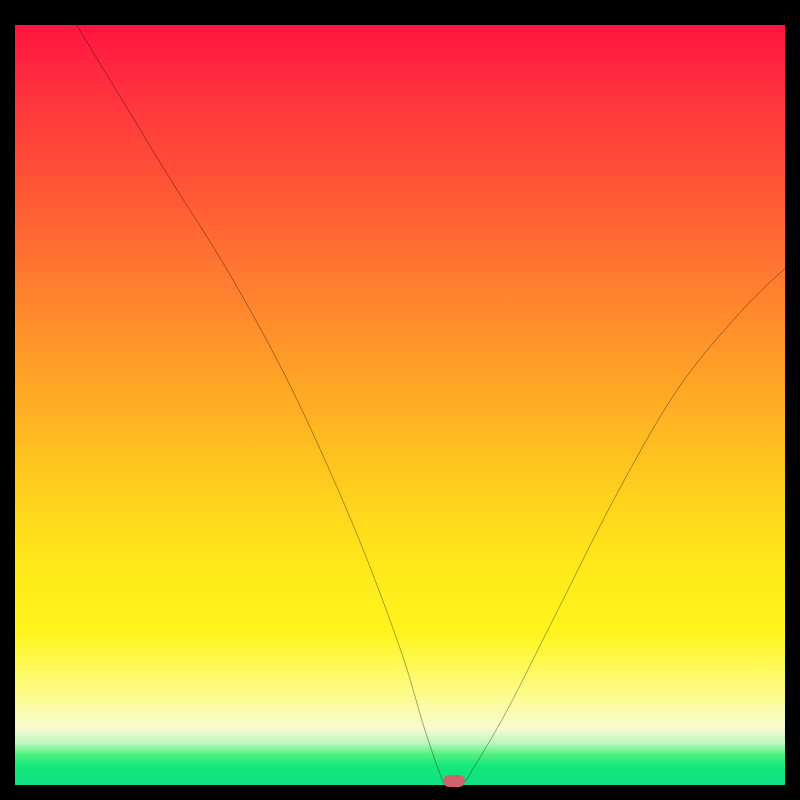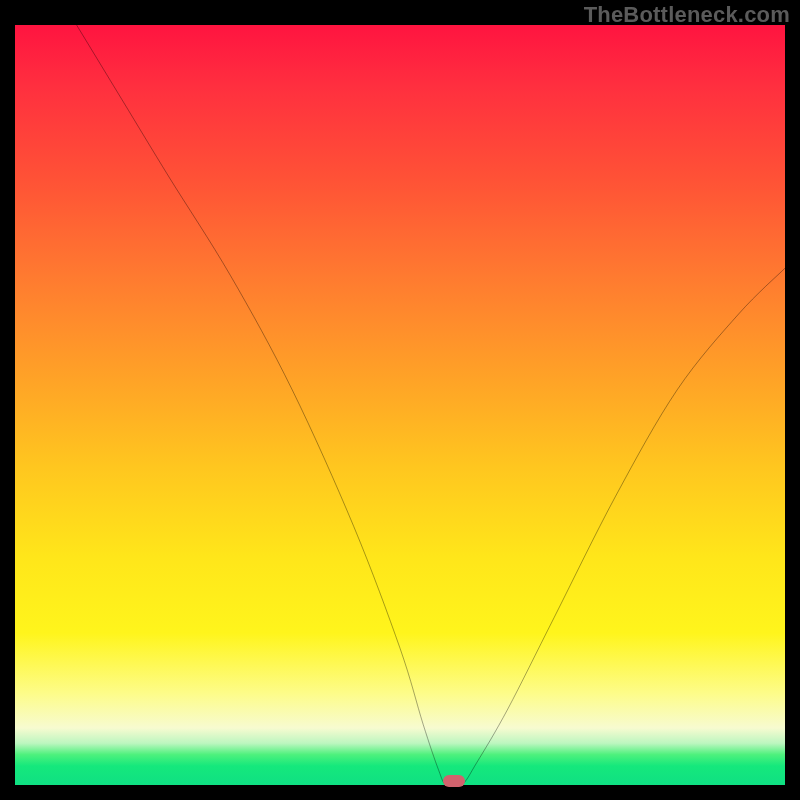--- a/index.html
+++ b/index.html
@@ -70,21 +70,20 @@
     border-radius: 6px;
     transform: translate(-50%, -50%);
     z-index: 3;
   }
 </style>
 </head>
 <body>
 
 <div class="frame">
 
-  <div class="watermark">TheBottleneck.com</div>
 
   <div class="plot">
     <div class="gradient"></div>
 
     <svg class="curve" viewBox="0 0 100 100" preserveAspectRatio="none">
       <path id="curve-path" fill="none" stroke="#000" stroke-width="0.35" vector-effect="non-scaling-stroke" d="M 8 0 C 9 1.6666666666666667, 12 6.666666666666666, 14 10 C 16 13.333333333333334, 17.666666666666668 16.166666666666668, 20 20 C 22.333333333333332 23.833333333333332, 25.333333333333332 28.333333333333332, 28 33 C 30.666666666666668 37.666666666666664, 33.333333333333336 42.5, 36 48 C 38.666666666666664 53.5, 41.666666666666664 60.333333333333336, 44 66 C 46.333333333333336 71.66666666666667, 48.5 77.66666666666667, 50 82 C 51.5 86.33333333333333, 52.166666666666664 89.33333333333333, 53 92 C 53.833333333333336 94.66666666666667, 54.5 96.66666666666667, 55 98 C 55.5 99.33333333333333, 55.5 99.66666666666667, 56 100 C 56.5 100.33333333333333, 57.333333333333336 100.5, 58 100 C 58.666666666666664 99.5, 59 98.66666666666667, 60 97 C 61 95.33333333333333, 62.333333333333336 93.16666666666667, 64 90 C 65.66666666666667 86.83333333333333, 67.66666666666667 82.66666666666667, 70 78 C 72.33333333333333 73.33333333333333, 75.33333333333333 67, 78 62 C 80.66666666666667 57, 83.33333333333333 52, 86 48 C 88.66666666666667 44, 91.66666666666667 40.666666666666664, 94 38 C 96.33333333333333 35.333333333333336, 99 33, 100 32"></path>
     </svg>
 
     <div id="marker" class="marker" style="left: 438.9px; top: 756px; background: rgb(209, 98, 109);"></div>
   </div>

